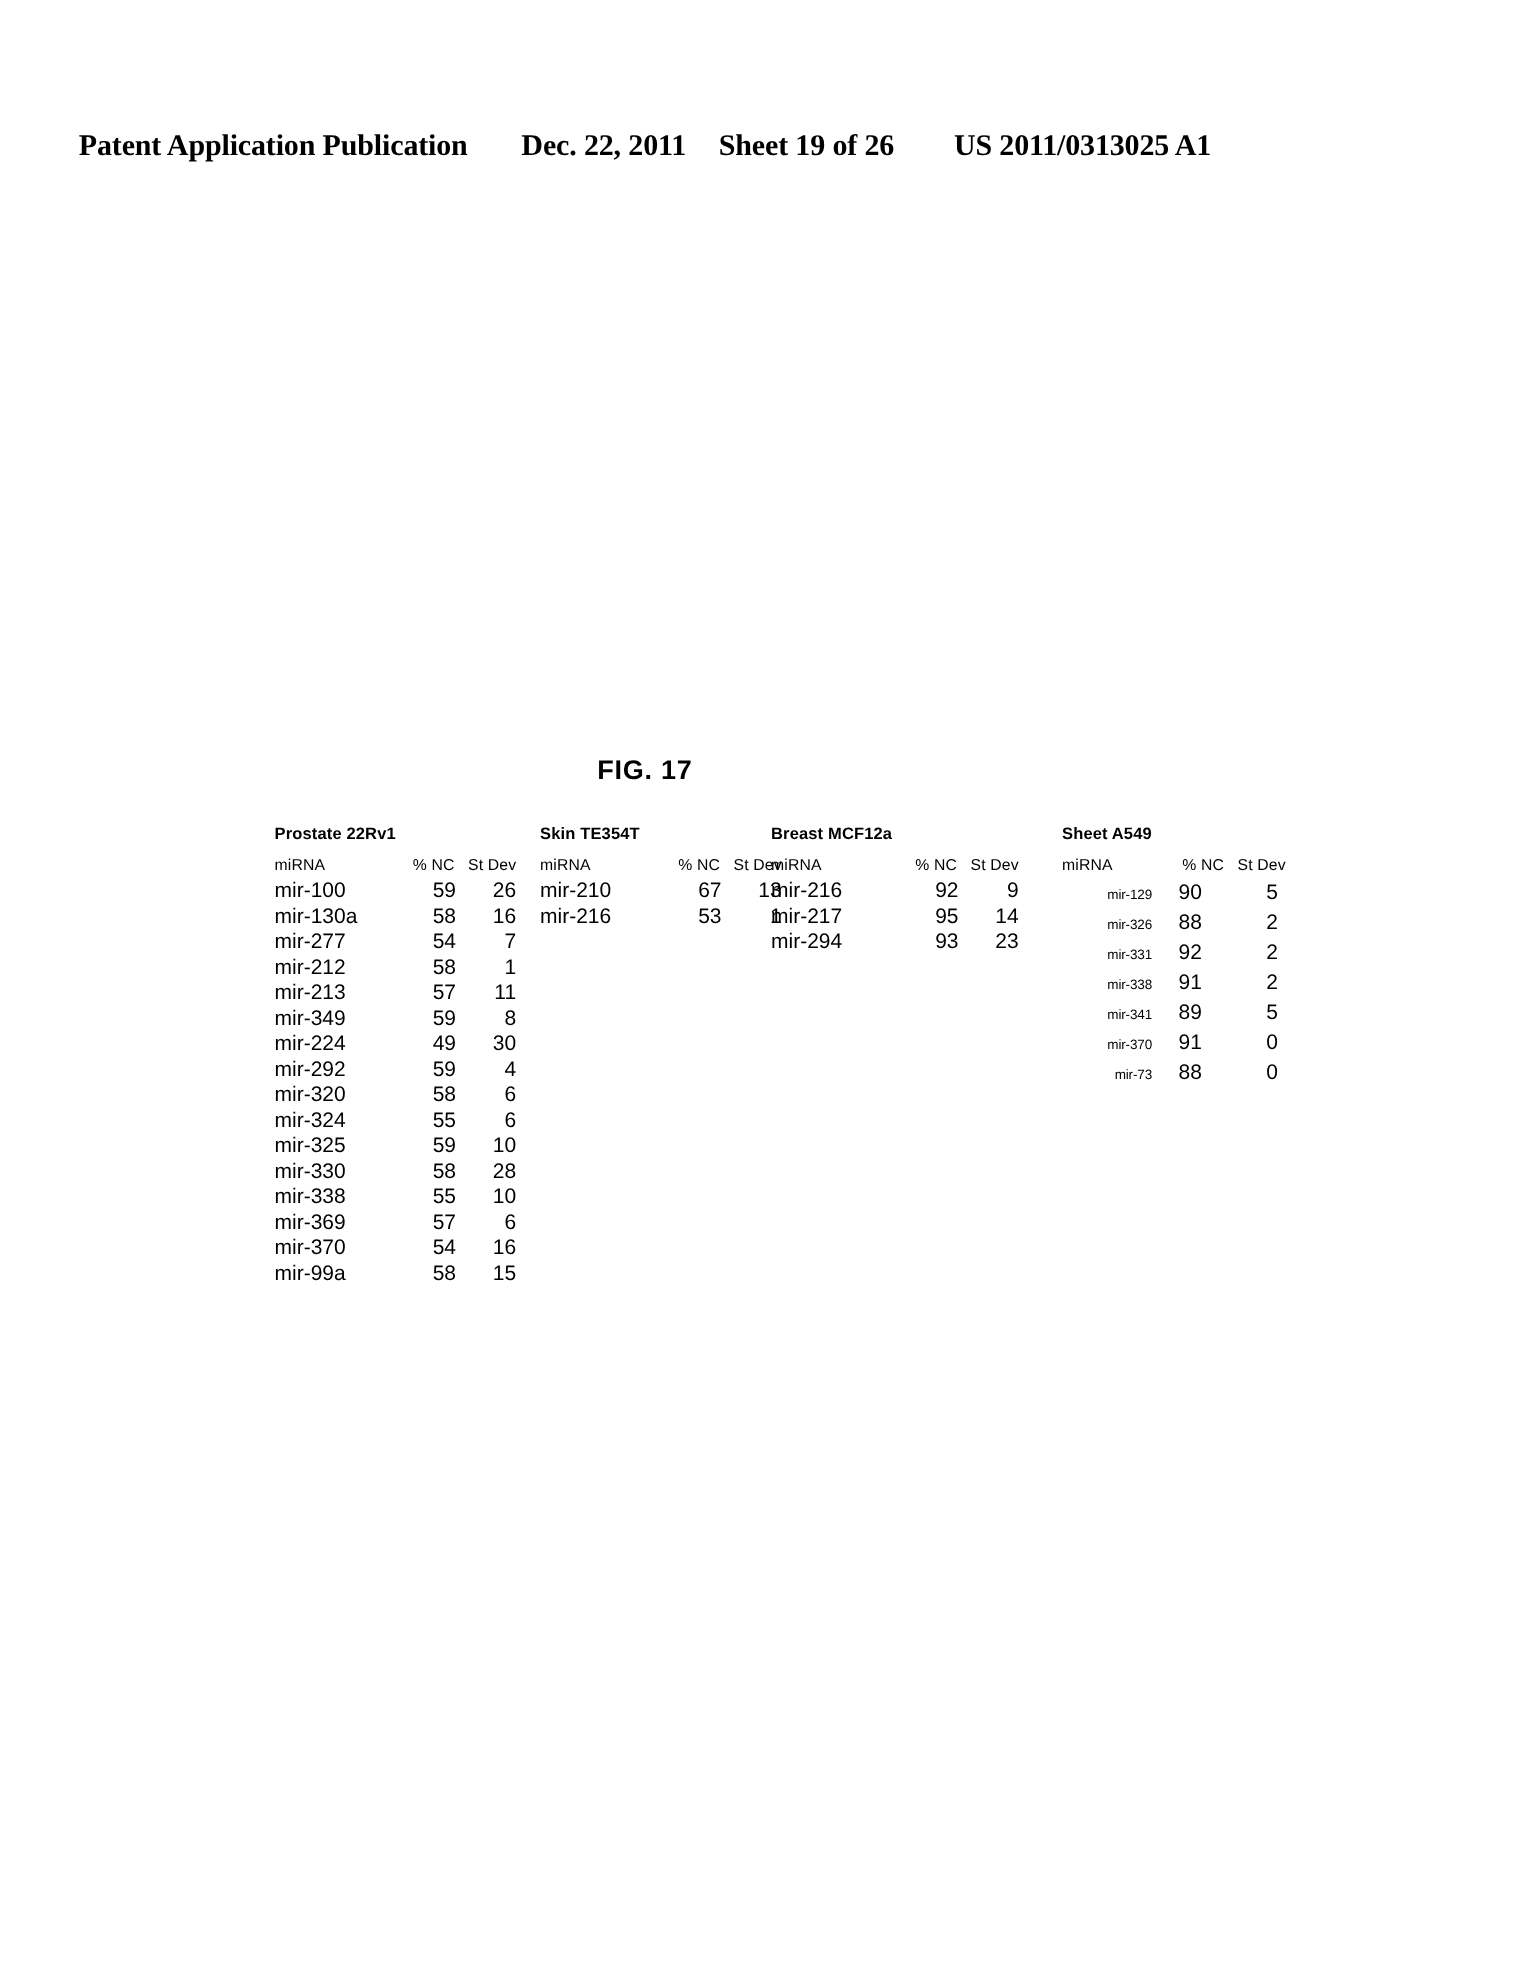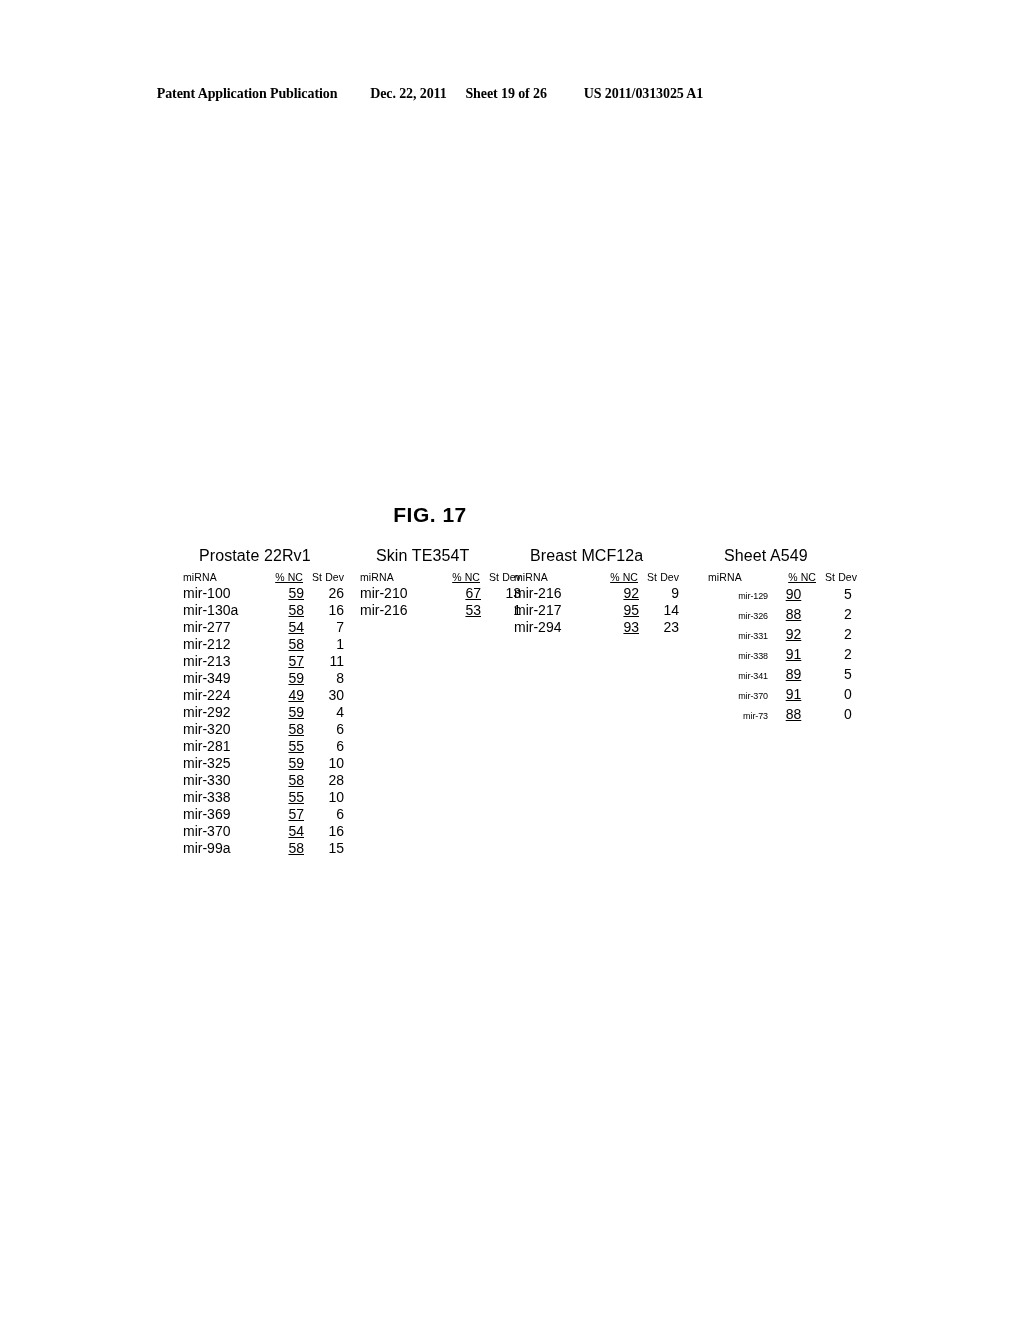--- a/index.html
+++ b/index.html
@@ -20,59 +20,59 @@
 
   
   .page-header {
     position: absolute;
     left: 0;
     top: 86px;
     width: 860px;
     text-align: center;
     font-family: "Liberation Serif", serif;
     font-weight: bold;
-    font-size: 14px;
+    font-size: 20px;
     letter-spacing: -0.1px;
     white-space: nowrap;
   }
   .page-header .hdr-seg { display: inline-block; vertical-align: baseline; }
   .gap-lg { display: inline-block; width: 26px; }
   .gap-md { display: inline-block; width: 12px; }
   .gap-xl { display: inline-block; width: 30px; }
 
   
   .figure-title {
     position: absolute;
     left: 0;
     top: 503px;
     width: 860px;
     text-align: center;
-    font-size: 21px;
+    font-size: 18px;
     font-weight: bold;
     letter-spacing: 0.5px;
   }
 
   .figure-area {
     position: absolute;
     left: 0;
     top: 548px;
     width: 1024px;
     height: 350px;
   }
 
   .panel {
     position: absolute;
     top: 0;
   }
   .panel-title {
-    font-size: 16px;
-    font-weight: normal;
+    font-size: 11px;
+    font-weight: bold;
     white-space: nowrap;
     line-height: 16px;
-    margin: 0 0 5px 16px;
+    margin: 0 0 5px 0;
     letter-spacing: 0.1px;
   }
 
   table.mirna-table {
     border-collapse: collapse;
     border-spacing: 0;
   }
   table.mirna-table th,
   table.mirna-table td {
     padding: 0;
@@ -87,21 +87,21 @@
     letter-spacing: 0.1px;
   }
   table.mirna-table tbody td {
     font-size: 14px;
     line-height: 17px;
     height: 17px;
   }
 
   
   .col-name   { text-align: left; }
-  .col-pct    { text-align: right; text-decoration: underline; }
+  .col-pct    { text-align: right; }
   .col-sd     { text-align: right; }
 
   thead .col-name { text-align: left; }
   thead .col-pct  { text-align: right; }
   thead .col-sd   { text-align: right; }
 
   
   #panel-prostate { left: 183px; }
   #panel-prostate .col-name { width: 74px; }
   #panel-prostate .col-pct  { width: 46px; }
@@ -213,21 +213,21 @@
             <td class="col-name">mir-292</td>
             <td class="col-pct">59</td>
             <td class="col-sd">4</td>
           </tr>
           <tr>
             <td class="col-name">mir-320</td>
             <td class="col-pct">58</td>
             <td class="col-sd">6</td>
           </tr>
           <tr>
-            <td class="col-name">mir-281</td>
+            <td class="col-name">mir-324</td>
             <td class="col-pct">55</td>
             <td class="col-sd">6</td>
           </tr>
           <tr>
             <td class="col-name">mir-325</td>
             <td class="col-pct">59</td>
             <td class="col-sd">10</td>
           </tr>
           <tr>
             <td class="col-name">mir-330</td>

